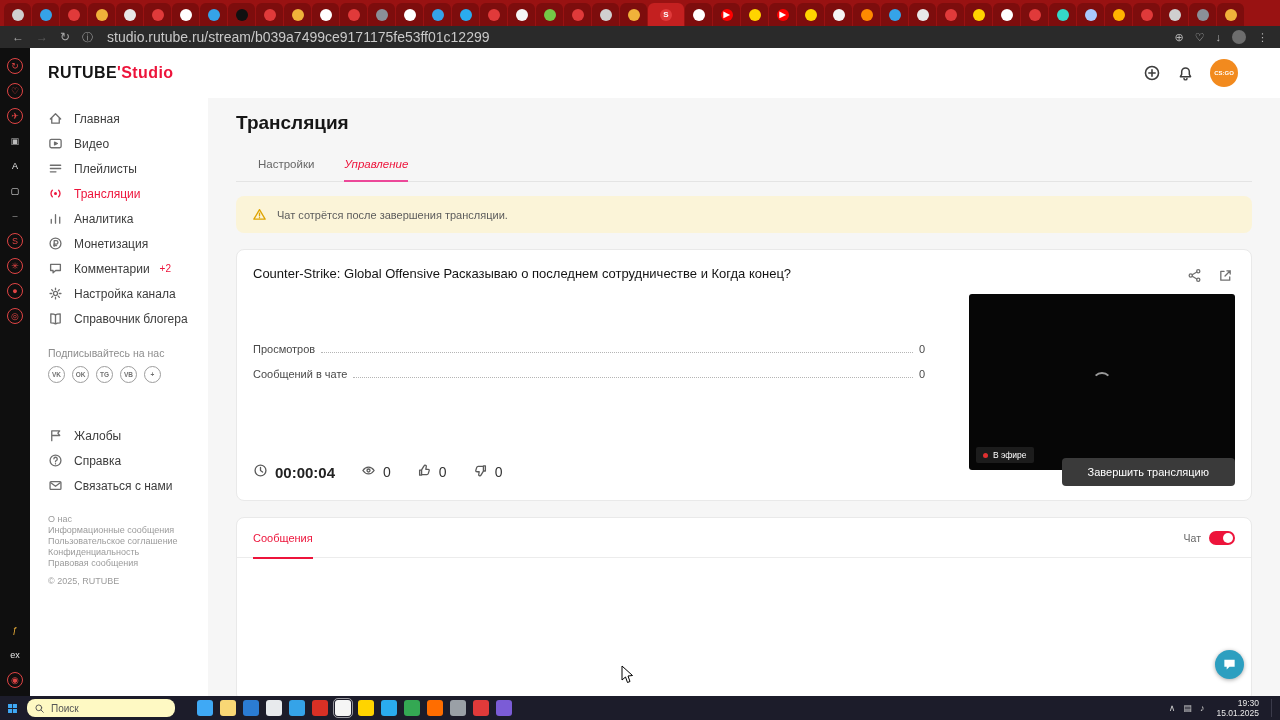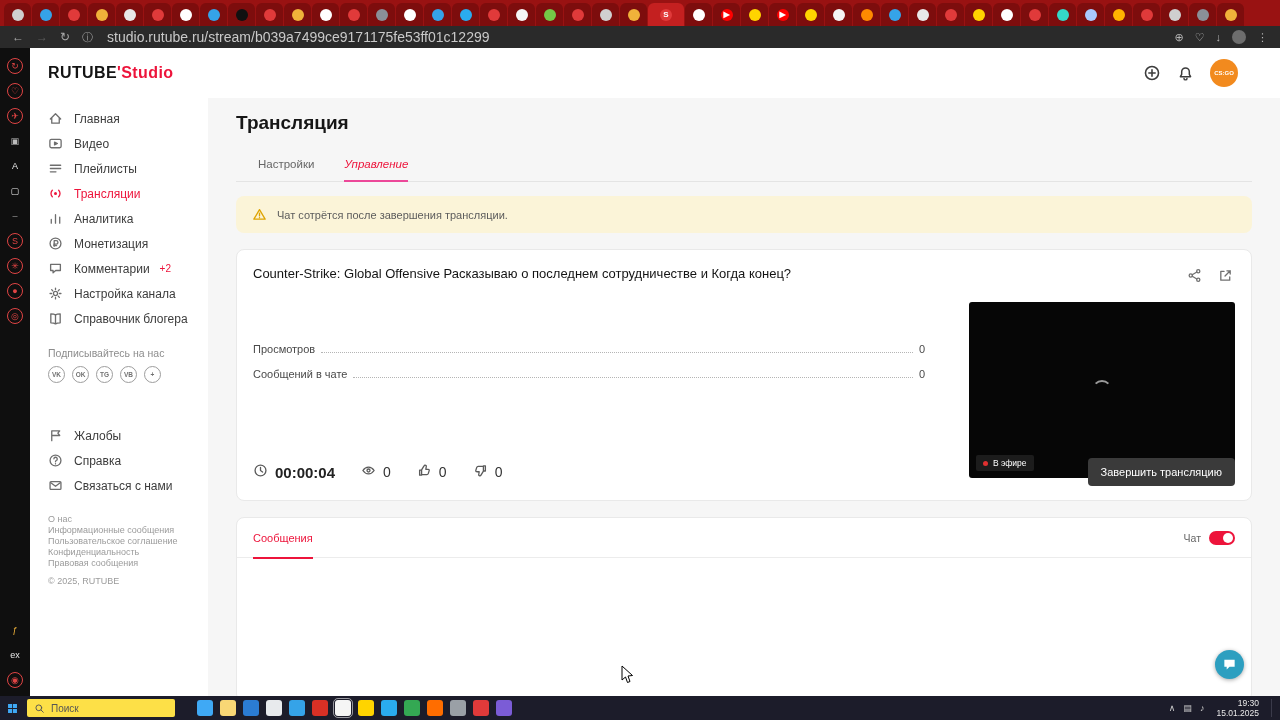--- a/index.html
+++ b/index.html
@@ -75,59 +75,59 @@
              display:flex; gap:10px; align-items:center; font-size:11px; color:#5c5c5c; }
   .warn-ic { color:#dea403; display:flex; }
 
   .card { background:#fff; border:1px solid #e9e9e9; border-radius:8px; }
   .stream-card { margin-top:16px; height:252px; position:relative; padding:16px; }
   .stream-title { font-size:13px; color:#141414; max-width:700px; }
   .share-group { position:absolute; top:18px; right:18px; display:flex; gap:16px; color:#707070; }
   .share-group span { display:flex; cursor:pointer; }
 
   .video { position:absolute; top:44px; right:16px; width:266px; height:176px; background:#060606;
-           border-radius:3px;margin-top:8px; }
+           border-radius:3px; }
   .spinner { position:absolute; left:50%; top:50%; width:20px; height:20px; margin:-10px 0 0 -10px;
              border:2px solid transparent; border-top-color:#9a9a9a; border-radius:50%;
              animation:spin 1.1s linear infinite; }
   @keyframes spin { to { transform:rotate(360deg); } }
   .live-badge { position:absolute; left:7px; bottom:7px; background:rgba(30,30,30,.92); color:#fff;
                 font-size:8.5px; padding:3px 7px; border-radius:2px; display:flex; gap:5px; align-items:center; }
   .live-dot { width:5px; height:5px; background:#e03030; border-radius:50%; }
 
   .stats { margin-top:62px; width:calc(100% - 310px); }
   .stat-row { display:flex; align-items:baseline; font-size:11px; color:#4a4a4a; height:25px; }
   .leader { flex:1; border-bottom:1px dotted #b5b5b5; margin:0 6px 3px; }
 
   .bottom-row { position:absolute; left:16px; right:16px; bottom:14px; display:flex; align-items:center; }
   .counter { display:flex; align-items:center; gap:7px; color:#5a5a5a; margin-right:26px; }
   .timer { font-size:15px; font-weight:bold; color:#222; }
   .count-num { font-size:14px; color:#333; }
-  .end-btn { margin-left:auto; background:#3a3a3a; color:#fff; font-size:11px; padding:8px 13px;
+  .end-btn { margin-left:auto; background:#3a3a3a; color:#fff; font-size:11px; padding:8px 26px;
              border-radius:4px; border:none; cursor:pointer; }
 
   .messages-card { margin-top:16px; height:185px; position:relative; }
   .msg-head { display:flex; align-items:center; padding:0 16px; height:40px; border-bottom:1px solid #ececec; }
   .msg-tab { position:relative; height:40px; display:flex; align-items:center; color:#ed143b;
              font-size:11px; cursor:pointer; }
   .msg-tab::after { content:""; position:absolute; left:0; right:0; bottom:-1px; height:2px; background:#ed143b; }
   .chat-toggle-group { margin-left:auto; display:flex; align-items:center; gap:8px; font-size:10.5px; color:#666; }
   .toggle { width:26px; height:14px; border-radius:8px; background:#ed143b; position:relative; cursor:pointer; }
   .knob { position:absolute; right:2px; top:2px; width:10px; height:10px; border-radius:50%; background:#fff; }
 
   .fab { position:absolute; right:36px; bottom:41px; width:29px; height:29px; border-radius:50%;
          background:#2d9fc0; color:#fff; display:flex; align-items:center; justify-content:center;
          box-shadow:0 1px 4px rgba(0,0,0,.35); cursor:pointer; }
   .cursor { position:absolute; left:621px; top:665px; pointer-events:none; }
 
   
   .taskbar { position:absolute; left:0; right:0; bottom:0; height:24px; background:#1c1c2a;
              display:flex; align-items:center; padding:0 6px; gap:8px; }
   .start-btn { color:#3fa9f5; display:flex; align-items:center; }
-  .search-box { width:148px; height:18px; background:#fde047; border-radius:2px; display:flex;
+  .search-box { width:148px; height:18px; background:#fef9c3; border-radius:8px; display:flex;
                 align-items:center; gap:6px; padding:0 7px; font-size:10px; color:#555; }
   .search-box .sic { display:flex; color:#555; }
   .tb-apps { display:flex; gap:7px; align-items:center; margin-left:14px; }
   .tb-app { width:16px; height:16px; border-radius:3px; cursor:pointer; flex:0 0 auto; }
   .tb-app.active { outline:1px solid rgba(255,255,255,.55); outline-offset:1px; }
   .tray { margin-left:auto; display:flex; align-items:center; gap:8px; color:#c9c9c9; font-size:9px; }
   .clock { text-align:right; color:#e9e9e9; font-size:8.5px; line-height:10px; margin-left:4px; cursor:pointer; }
   .edge-sliver { width:3px; height:18px; border-left:1px solid #3a3a4a; margin-left:4px; }
 </style>
 </head>

